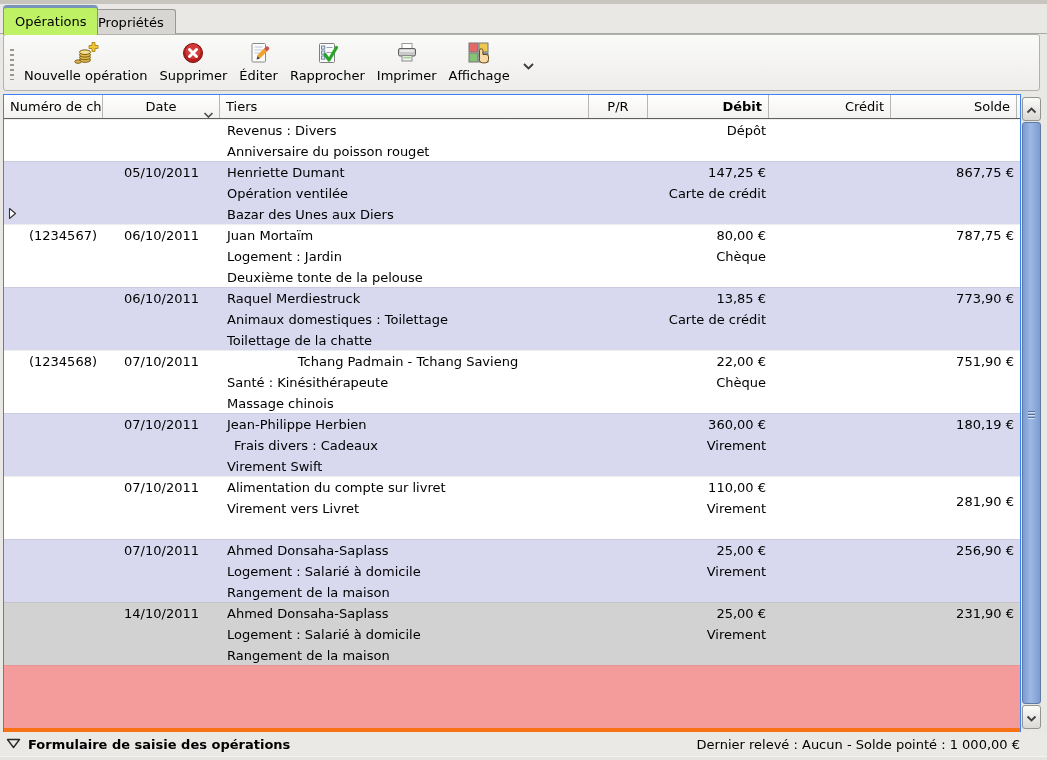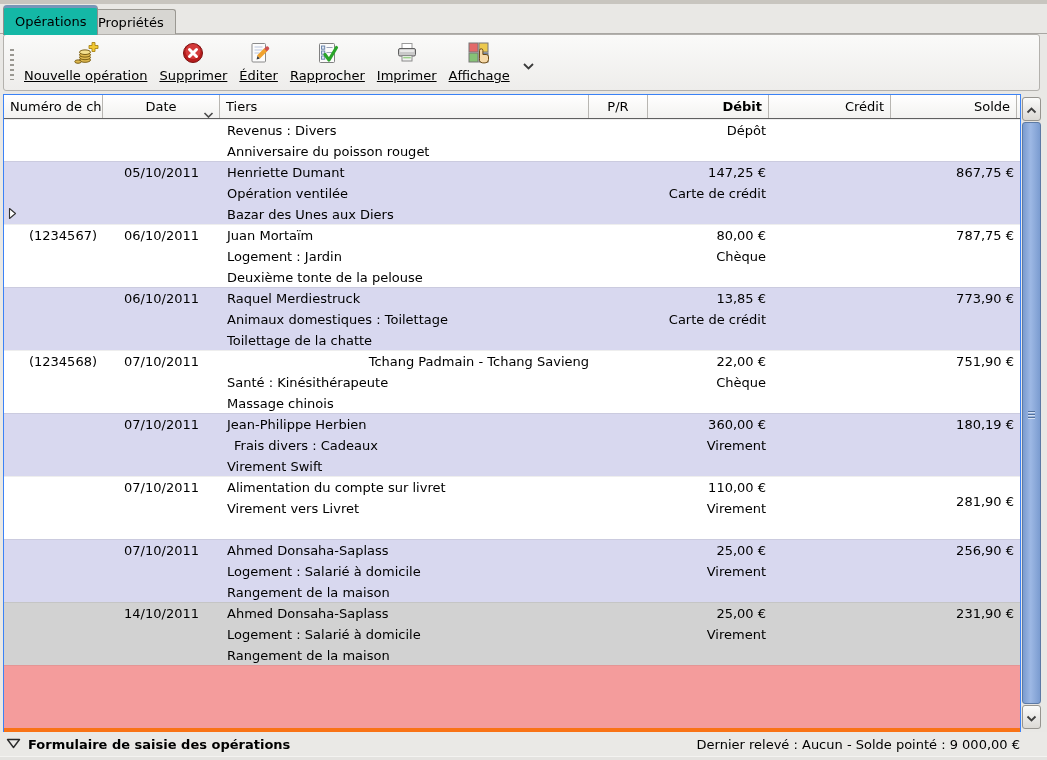--- a/index.html
+++ b/index.html
@@ -6,35 +6,35 @@
   html,body { background:#e9e8e5; }
   body { font-family:"DejaVu Sans","Liberation Sans",sans-serif; font-size:13px; color:#000; }
   .window { position:relative; width:1047px; height:760px; background:#e9e8e5; overflow:hidden; }
 
   .top-strip { position:absolute; left:0; top:0; width:1047px; height:4px; background:#c8c5bf; }
 
   
   .tabbar { position:absolute; left:0; top:4px; width:1047px; height:30px; }
   .tab-underline { position:absolute; left:0; top:29px; width:1047px; height:1px; background:#a9a7a3; }
   .tab { position:absolute; display:flex; align-items:center; padding:0 11px; cursor:default; }
-  .tab.active { left:3px; top:1px; height:30px; background:#14b8a6; border:1px solid #8f8f8f;
+  .tab.active { left:3px; top:1px; height:30px; background:#bef264; border:1px solid #8f8f8f;
                 border-bottom:none; border-top:3px solid #7795b8; border-radius:4px 4px 0 0; z-index:3; }
   .tab.inactive { left:86px; top:5px; height:25px; background:#d7d6d2; border:1px solid #9a9892;
                 border-bottom:none; border-radius:3px 3px 0 0; z-index:1; }
 
   
   .toolbar { position:absolute; left:3px; top:34px; width:1037px; height:57px;
              background:linear-gradient(#fafaf9,#eeedeb); border:1px solid #b3b1ad; border-radius:3px;
              display:flex; align-items:stretch; }
   .tb-handle { width:4px; margin:14px 4px 10px 6px;
                background:repeating-linear-gradient(#9a9892 0 2px, transparent 2px 5px); }
   .tb-btn { display:flex; flex-direction:column; align-items:center; justify-content:flex-start;
             padding:4px 6px 2px 6px; border-radius:3px; cursor:pointer; }
   .tb-btn .ico { height:28px; display:flex; align-items:center; }
-  .tb-btn .lbl { margin-top:1px; white-space:nowrap;text-decoration:underline; }
+  .tb-btn .lbl { margin-top:1px; white-space:nowrap; }
   .tb-chevron { display:flex; align-items:center; padding:0 6px; margin-top:8px; cursor:pointer; }
 
   
   .table { position:absolute; left:3px; top:94px; width:1018px; height:674px;
            border:1px solid #3b82f6; background:#f97316; overflow:hidden; }
   .thead { position:relative; height:24px; background:linear-gradient(#ffffff,#f3f2f0);
            border-bottom:1px solid #5f5f5f; }
   .hcell { position:absolute; top:0; height:23px; line-height:23px; overflow:hidden;
            white-space:nowrap; border-right:1px solid #b8b6b2; padding:0 6px; cursor:pointer; }
   .hcell .sort { position:absolute; right:5px; top:8px; }
@@ -215,21 +215,21 @@
           <div class="cell" style="left: 216px; width: 369px; top: 1px; text-align: left; padding: 0px 0px 0px 7px;">Raquel Merdiestruck</div>
           <div class="cell" style="left: 216px; width: 369px; top: 22px; text-align: left; padding: 0px 0px 0px 7px;">Animaux domestiques : Toilettage</div>
           <div class="cell" style="left: 216px; width: 369px; top: 43px; text-align: left; padding: 0px 0px 0px 7px;">Toilettage de la chatte</div>
           <div class="cell" style="left: 644px; width: 121px; top: 1px; text-align: right; padding: 0px 3px 0px 0px;">13,85 €</div>
           <div class="cell" style="left: 644px; width: 121px; top: 22px; text-align: right; padding: 0px 3px 0px 0px;">Carte de crédit</div>
           <div class="cell" style="left: 887px; width: 126px; top: 1px; text-align: right; padding: 0px 3px 0px 0px;">773,90 €</div>
         </div>
         <div class="row" style="background: rgb(255, 255, 255); height: 63px;">
           <div class="cell" style="left: 0px; width: 99px; top: 1px; text-align: right; padding: 0px 6px 0px 0px;">(1234568)</div>
           <div class="cell" style="left: 99px; width: 117px; top: 1px; text-align: center;">07/10/2011</div>
-          <div class="cell" style="left: 216px; width: 369px; top: 1px; text-align: right; padding: 0px 0px 0px 7px;">Tchang Padmain - Tchang Savieng</div>
+          <div class="cell" style="left: 216px; width: 369px; top: 1px; text-align: center; padding: 0px 0px 0px 7px;">Tchang Padmain - Tchang Savieng</div>
           <div class="cell" style="left: 216px; width: 369px; top: 22px; text-align: left; padding: 0px 0px 0px 7px;">Santé : Kinésithérapeute</div>
           <div class="cell" style="left: 216px; width: 369px; top: 43px; text-align: left; padding: 0px 0px 0px 7px;">Massage chinois</div>
           <div class="cell" style="left: 644px; width: 121px; top: 1px; text-align: right; padding: 0px 3px 0px 0px;">22,00 €</div>
           <div class="cell" style="left: 644px; width: 121px; top: 22px; text-align: right; padding: 0px 3px 0px 0px;">Chèque</div>
           <div class="cell" style="left: 887px; width: 126px; top: 1px; text-align: right; padding: 0px 3px 0px 0px;">751,90 €</div>
         </div>
         <div class="row" style="background: rgb(216, 216, 239); height: 63px;">
           <div class="cell" style="left: 99px; width: 117px; top: 1px; text-align: center;">07/10/2011</div>
           <div class="cell" style="left: 216px; width: 369px; top: 1px; text-align: left; padding: 0px 0px 0px 7px;">Jean-Philippe Herbien</div>
           <div class="cell" style="left: 216px; width: 369px; top: 22px; text-align: left; padding: 0px 0px 0px 7px; margin-left: 7px;">Frais divers : Cadeaux</div>
@@ -288,17 +288,17 @@
 
   <div class="statusbar">
     <div class="expander">
       <span>
         <svg width="15" height="11" viewBox="0 0 15 11">
             <path d="M1.5 1.5 H13.5 L7.5 9.5 Z" fill="#eae9e6" stroke="#2a2a2a" stroke-width="1.4" stroke-linejoin="round"></path>
           </svg>
       </span>
       <span>Formulaire de saisie des opérations</span>
     </div>
-    <div class="status-right">Dernier relevé : Aucun - Solde pointé : 9 000,00 €</div>
+    <div class="status-right">Dernier relevé : Aucun - Solde pointé : 1 000,00 €</div>
   </div>
   <div class="bottom-strip"></div>
 
 </div>
 
 </body></html>

